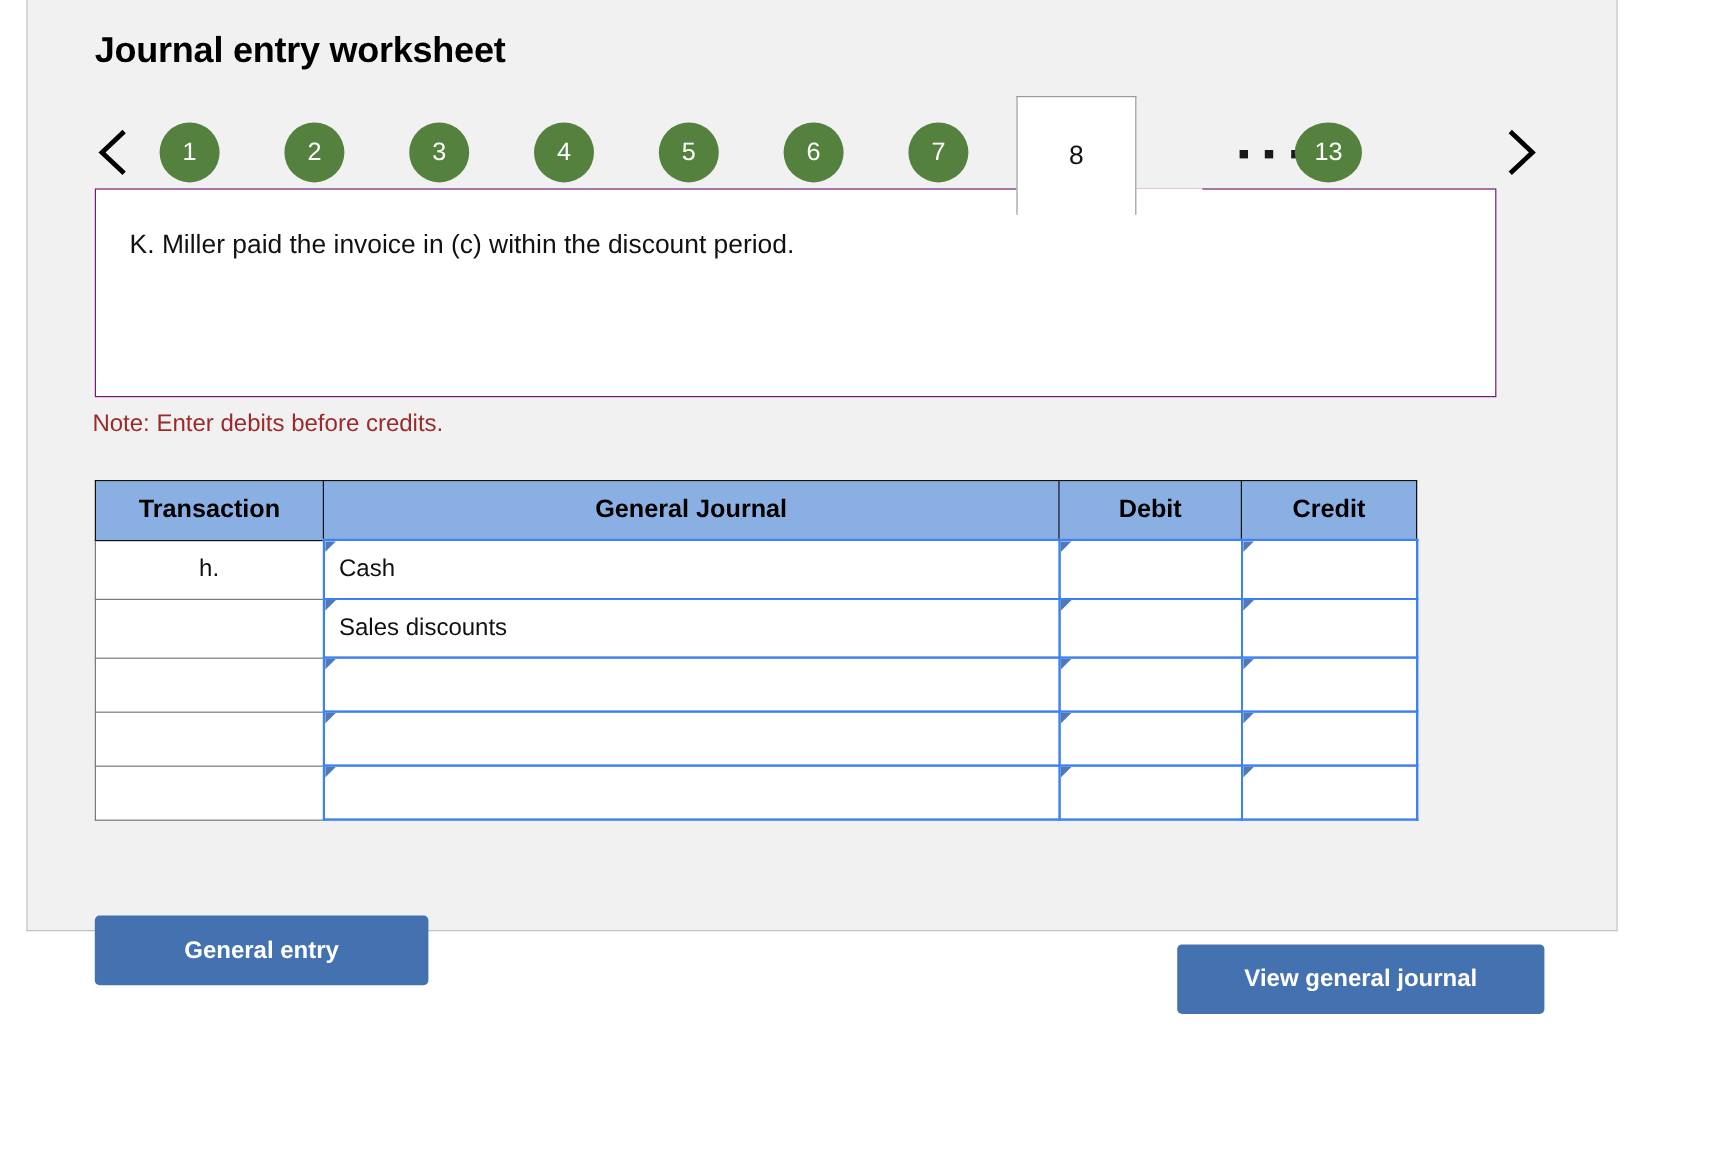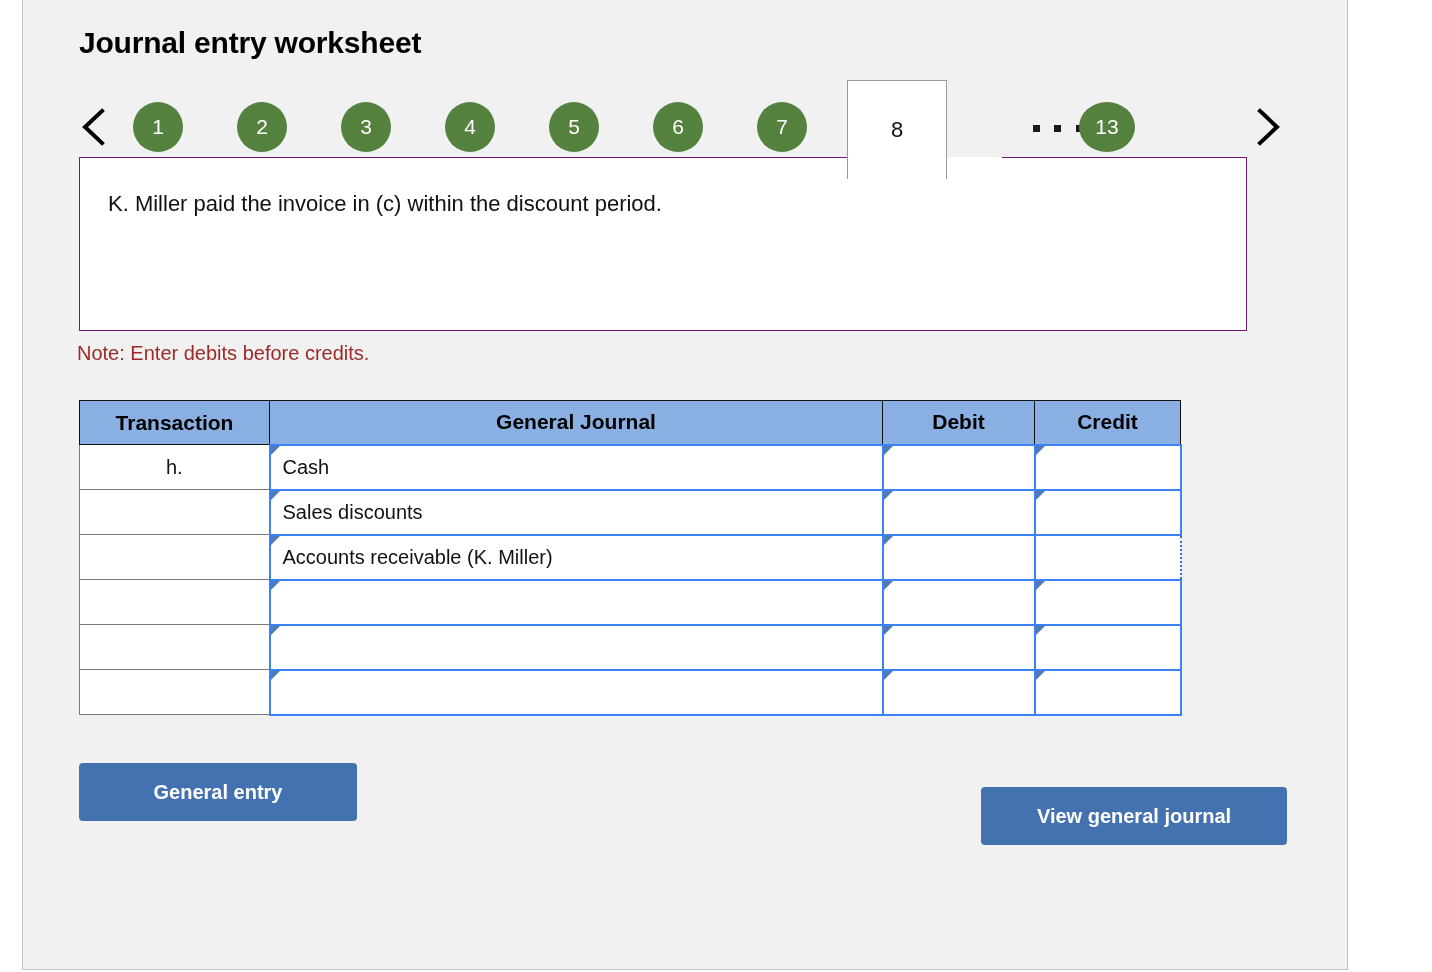--- a/index.html
+++ b/index.html
@@ -14,21 +14,21 @@
     font-family: "Liberation Sans", "DejaVu Sans", sans-serif;
     -webkit-font-smoothing: antialiased;
   }
 
   
   .worksheet-card {
     position: absolute;
     left: 22px;
     top: 0px;
     width: 1326px;
-    height: 970px;
+    height: 776px;
     background: #f1f1f1;
     border: 1px solid #c3c3c3;
     border-top: none;
     box-sizing: border-box;
   }
 
   
   .page-title {
     position: absolute;
     left: 56px;
@@ -157,21 +157,21 @@
   .journal-table {
     position: absolute;
     left: 56px;
     top: 400px;
     width: 1101px;
     border-collapse: collapse;
     table-layout: fixed;
   }
   .journal-table th,
   .journal-table td {
-    padding: 0;
+    padding: 12px;
     margin: 0;
   }
   .col-trans  { width: 190px; }
   .col-gj     { width: 613px; }
   .col-debit  { width: 152px; }
   .col-credit { width: 146px; }
 
   .journal-table thead th {
     height: 44px;
     background: #8ab0e3;
@@ -362,27 +362,28 @@
         </td>
         <td class="cell-field num">
           <span class="marker"></span>
           <span></span>
         </td>
       </tr>
       <tr>
         <td class="cell-trans"></td>
         <td class="cell-field">
           <span class="marker"></span>
-          <span>Accounts receivable (K. Miller)</span>
-        </td>
-        <td class="cell-field num">
-          <span class="marker"></span>
-          <span></span>
-        </td>
-        <td class="cell-field num focused">
+          <span></span>
+        </td>
+        <td class="cell-field num">
+          <span class="marker"></span>
+          <span></span>
+        </td>
+        <td class="cell-field num">
+          <span class="marker"></span>
           <span></span>
         </td>
       </tr>
       <tr>
         <td class="cell-trans"></td>
         <td class="cell-field">
           <span class="marker"></span>
           <span></span>
         </td>
         <td class="cell-field num">
@@ -402,34 +403,19 @@
         </td>
         <td class="cell-field num">
           <span class="marker"></span>
           <span></span>
         </td>
         <td class="cell-field num">
           <span class="marker"></span>
           <span></span>
         </td>
       </tr>
-      <tr>
-        <td class="cell-trans"></td>
-        <td class="cell-field">
-          <span class="marker"></span>
-          <span></span>
-        </td>
-        <td class="cell-field num">
-          <span class="marker"></span>
-          <span></span>
-        </td>
-        <td class="cell-field num">
-          <span class="marker"></span>
-          <span></span>
-        </td>
-      </tr>
     </tbody>
   </table>
 
   <div class="btn btn-record">General entry</div>
   <div class="btn btn-view">View general journal</div>
 
 </div>
 
 </body></html>

